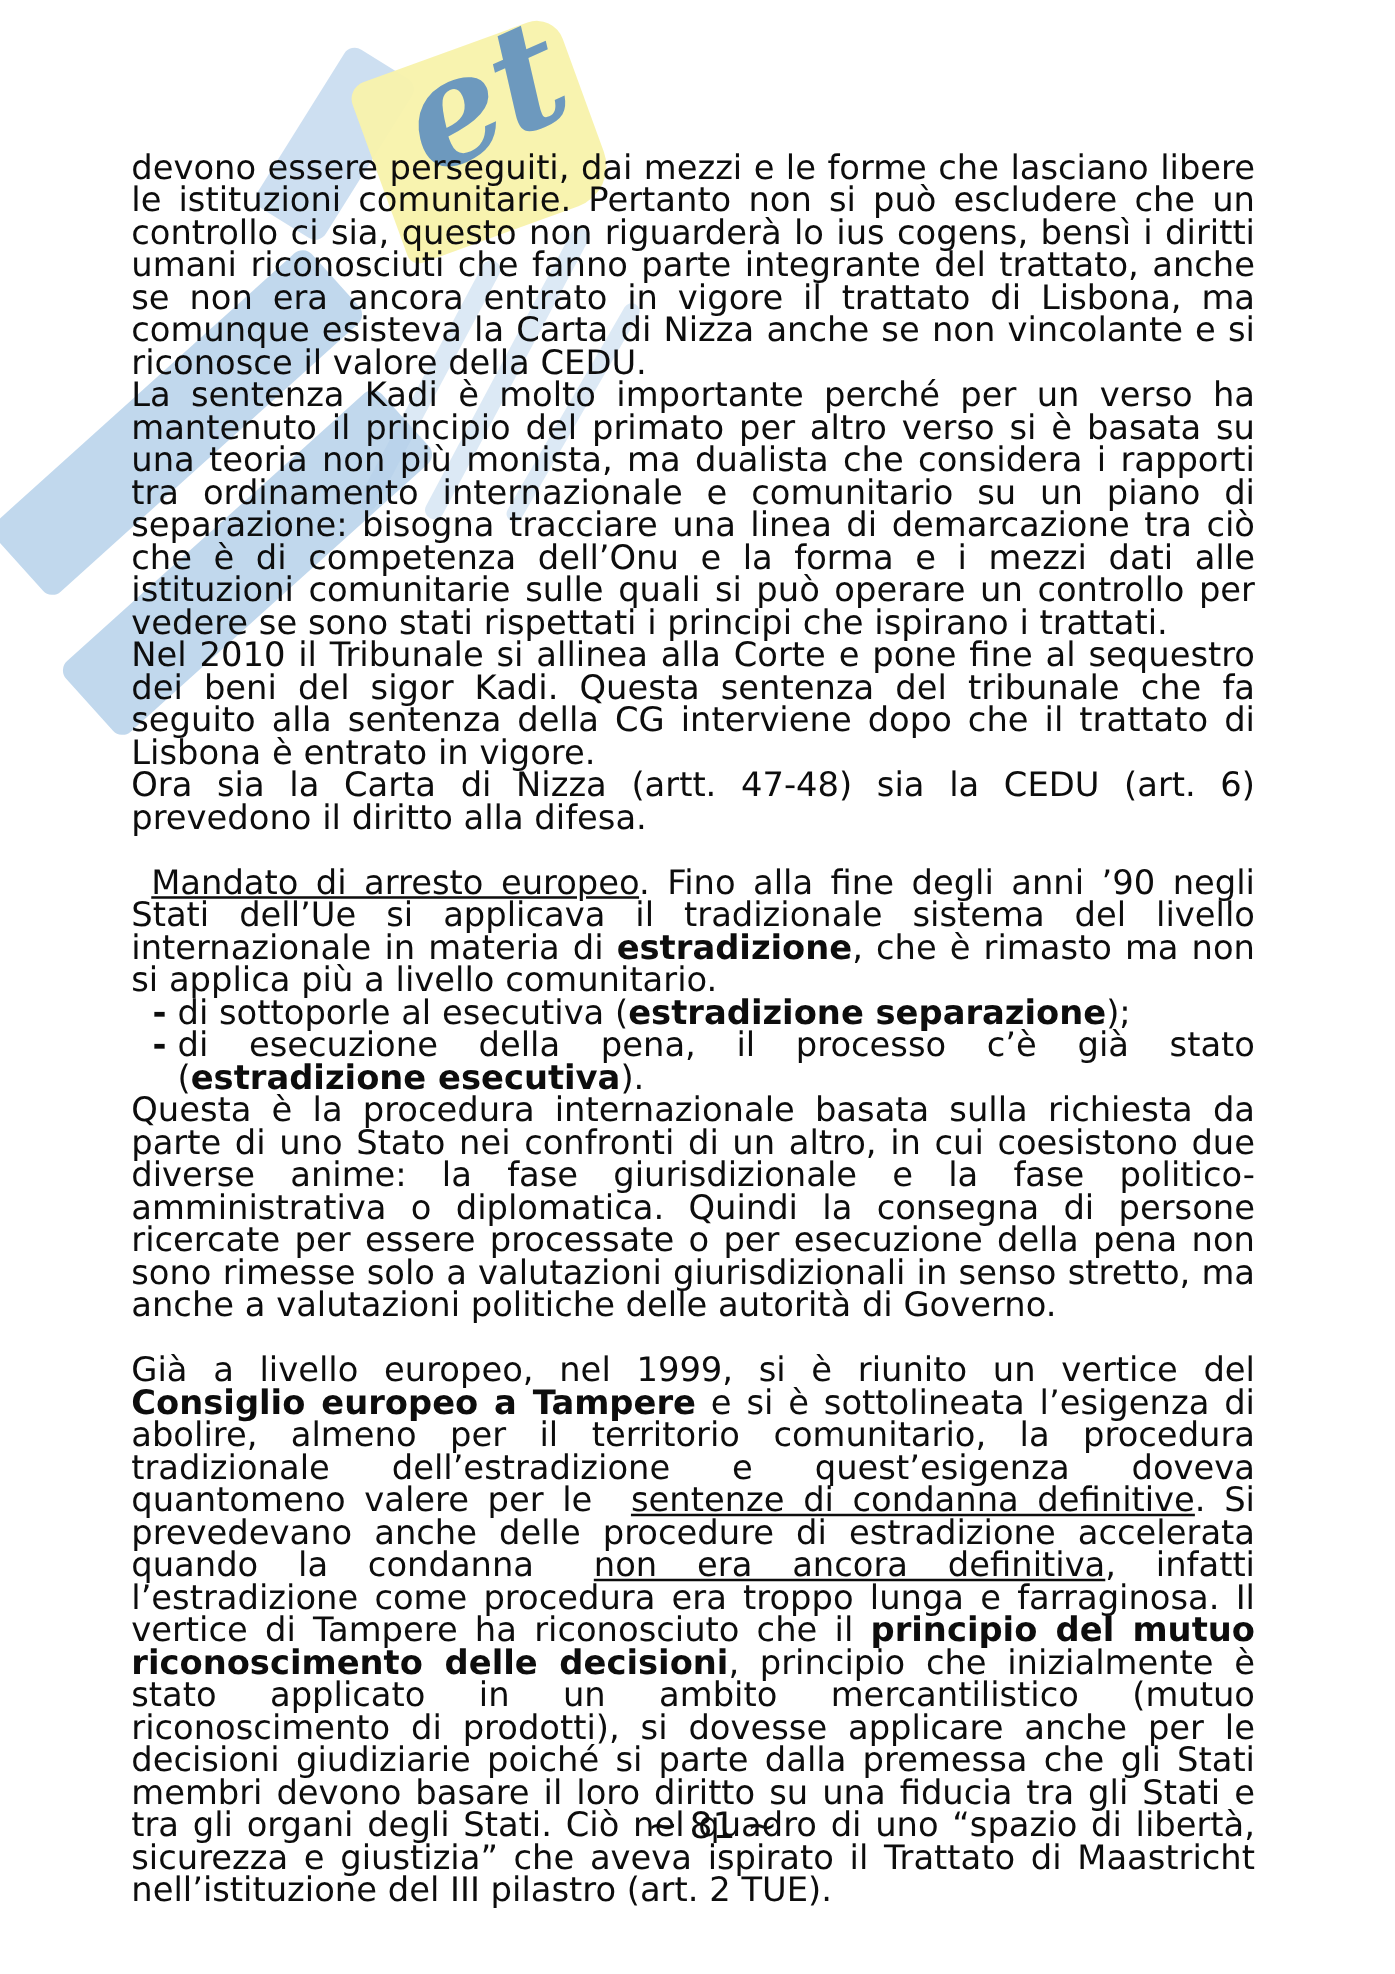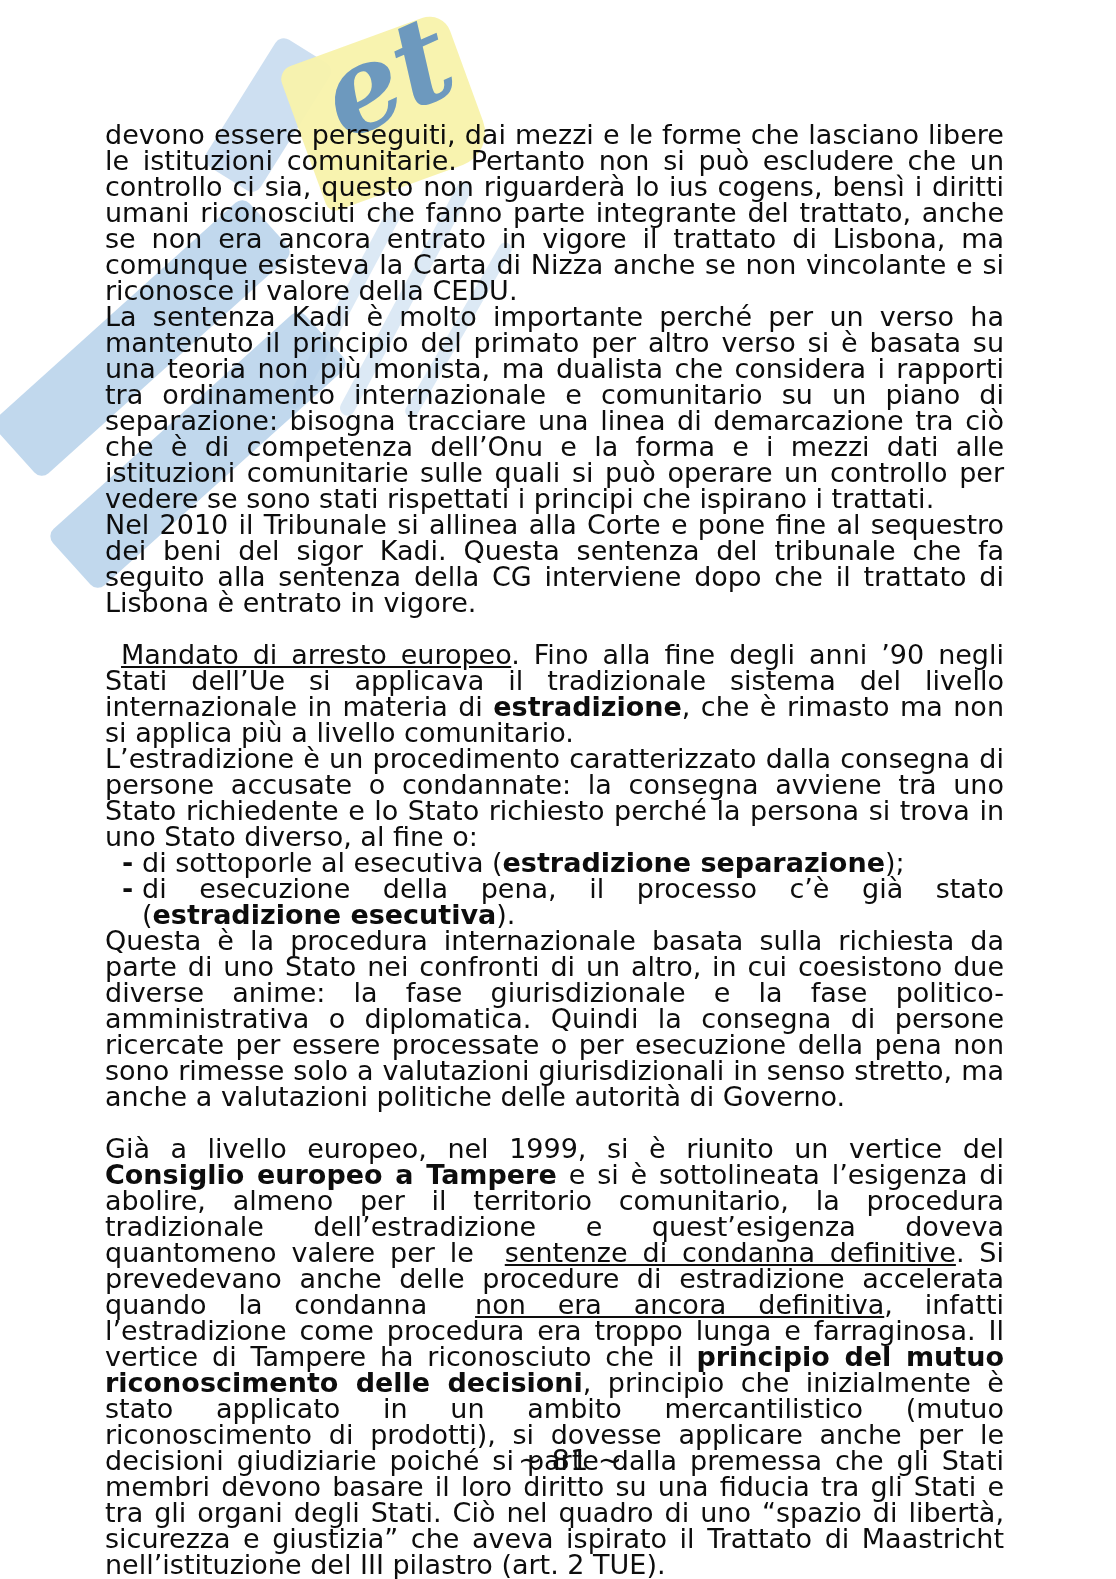--- a/index.html
+++ b/index.html
@@ -74,23 +74,23 @@
     <div class="wm-thin wm-thin1" style="background: rgb(178, 206, 233);"></div>
     <div class="wm-thin wm-thin2" style="background: rgb(178, 206, 233);"></div>
     <div class="wm-thin wm-thin3" style="background: rgb(178, 206, 233);"></div>
     <div class="wm-script" style="color: rgb(63, 124, 196);">et</div>
   </div>
 
   <div class="content" id="doc-body">
       <p><span>devono essere perseguiti, dai mezzi e le forme che lasciano libere le istituzioni comunitarie. Pertanto non si può escludere che un controllo ci sia, questo non riguarderà lo  ius cogens, bensì i diritti umani riconosciuti che fanno parte integrante del trattato, anche se non era ancora entrato in vigore il trattato di Lisbona, ma comunque esisteva la Carta di Nizza anche se non vincolante e si riconosce il valore della CEDU.</span></p>
       <p><span>La sentenza Kadi è molto importante perché per un verso ha mantenuto il principio del primato per altro verso si è basata su una teoria non più monista, ma dualista che considera i rapporti tra ordinamento internazionale e comunitario su un piano di separazione: bisogna tracciare una linea di demarcazione tra ciò che è di competenza dell’Onu e la forma e i mezzi dati alle istituzioni comunitarie sulle quali si può operare un controllo per vedere se sono stati rispettati i principi che ispirano i trattati.</span></p>
       <p><span>Nel 2010 il Tribunale si allinea alla Corte e pone fine al sequestro dei beni del sigor Kadi. Questa sentenza del tribunale che fa seguito alla sentenza della CG interviene dopo che il trattato di Lisbona è entrato in vigore.</span></p>
+      <p><span>Ora sia la Carta di Nizza (artt. 47-48) sia la CEDU (art. 6) prevedono il diritto alla difesa.</span></p>
       <div class="spacer"></div>
       <p><span class="u">Mandato di arresto europeo</span><span>. Fino alla fine degli anni ’90 negli Stati dell’Ue si applicava il tradizionale sistema del livello internazionale in materia di </span><span class="b">estradizione</span><span>, che è rimasto ma non si applica più a livello comunitario.</span></p>
-      <p><span>L’estradizione è un procedimento caratterizzato dalla consegna di persone accusate o condannate: la consegna avviene tra uno Stato richiedente e lo Stato richiesto perché la persona si trova in uno Stato diverso, al fine o:</span></p>
       <div class="bullet">
         <span class="dash">-</span>
         <span class="btxt"><span>di sottoporle al esecutiva (</span><span class="b">estradizione separazione</span><span>);</span></span>
       </div>
       <div class="bullet">
         <span class="dash">-</span>
         <span class="btxt"><span>di esecuzione della pena, il processo c’è già stato (</span><span class="b">estradizione esecutiva</span><span>).</span></span>
       </div>
       <p><span>Questa è la procedura internazionale basata sulla richiesta da parte di uno Stato nei confronti di un altro, in cui coesistono due diverse anime: la fase giurisdizionale e la fase politico-amministrativa o diplomatica. Quindi la consegna di persone ricercate per essere processate o per esecuzione della pena non sono rimesse solo a valutazioni giurisdizionali in senso stretto, ma anche a valutazioni politiche delle autorità di Governo.</span></p>
       <div class="spacer"></div>

